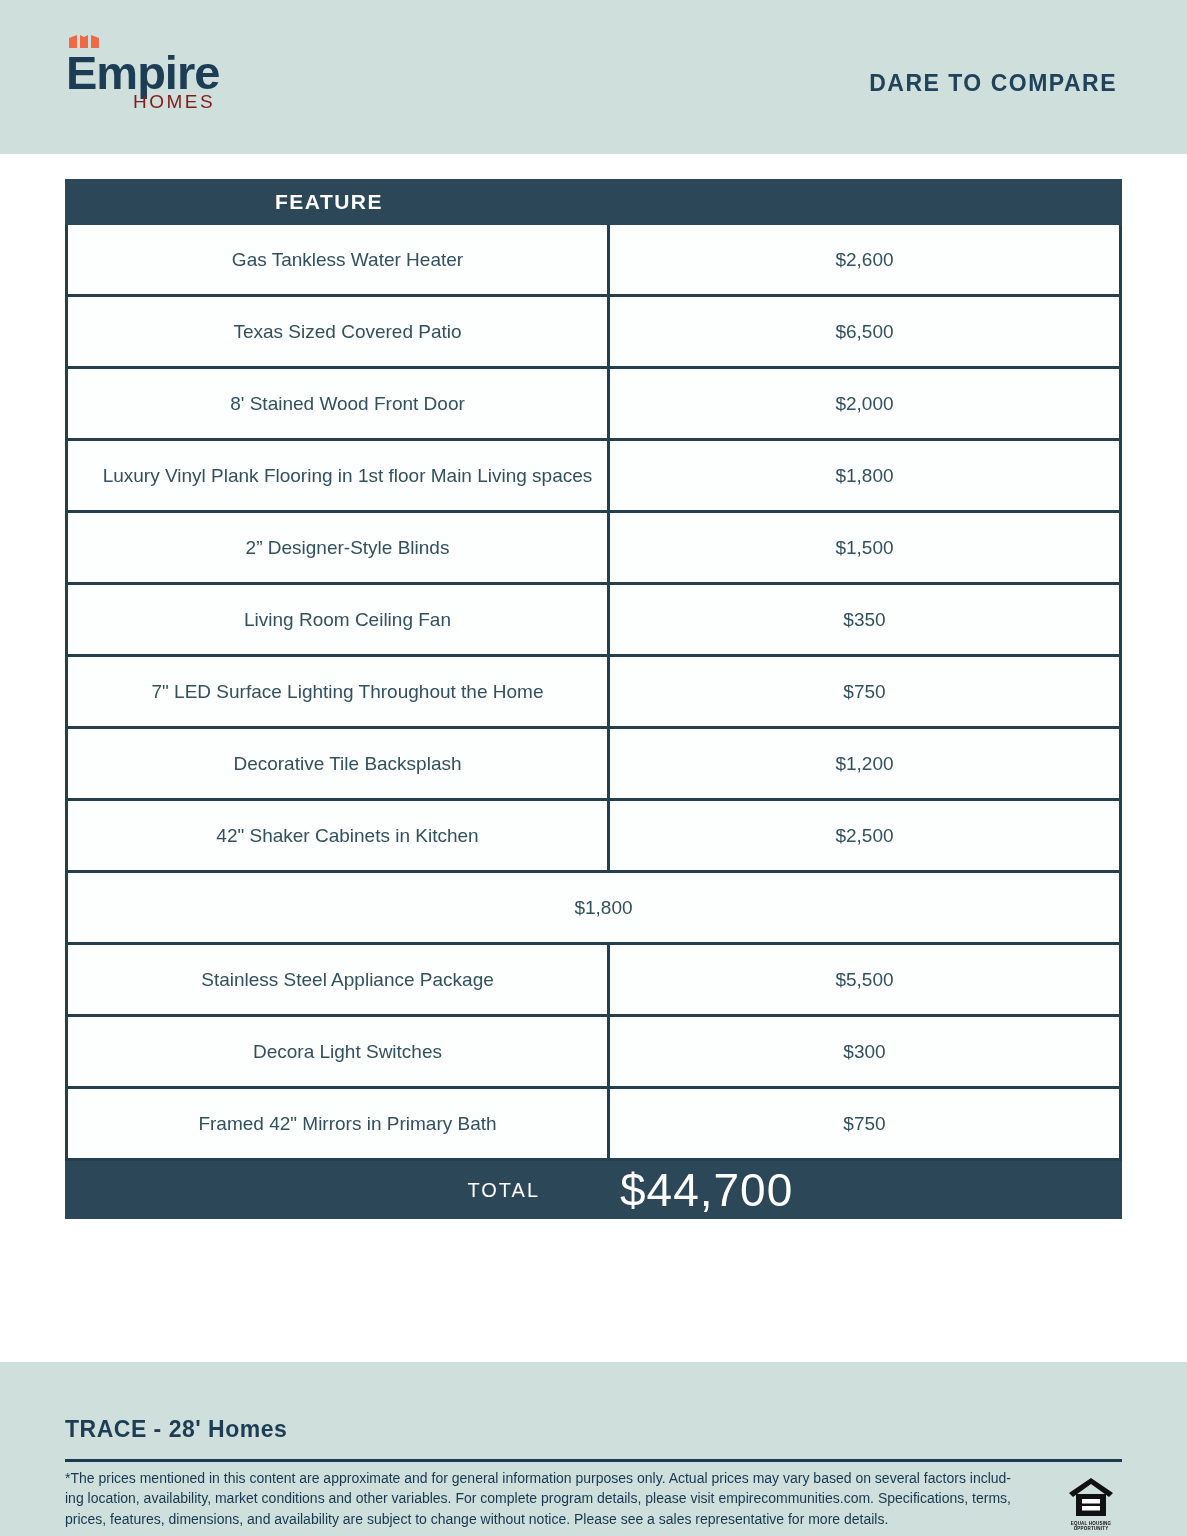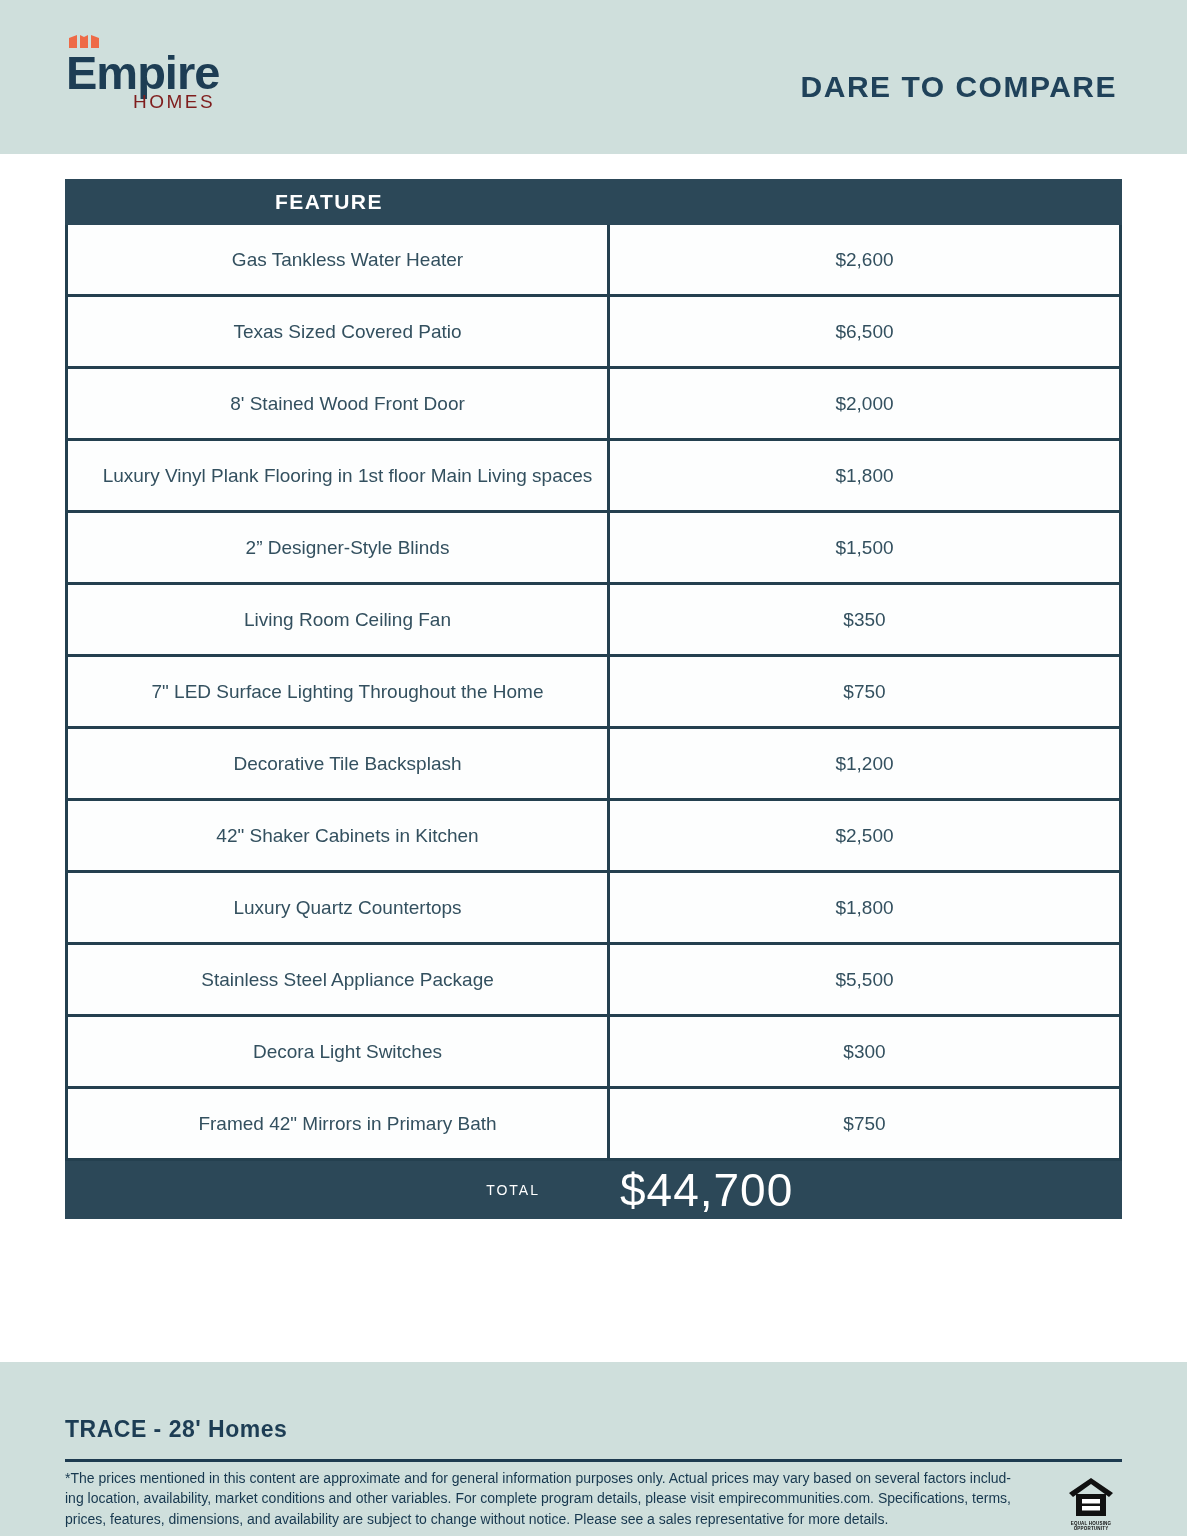--- a/index.html
+++ b/index.html
@@ -19,21 +19,21 @@
   .logo-crown{display:block;margin-left:3px;margin-bottom:1px;}
   .logo-word{
     font-size:47px;font-weight:700;color:#1d3d54;letter-spacing:-1px;
   }
   .logo-sub{
     font-size:19px;font-weight:400;color:#7f1d1d;letter-spacing:2.5px;
     margin-left:67px;margin-top:-4px;
   }
   .tagline{
     position:absolute;right:70px;top:70px;
-    font-size:30px;font-weight:600;color:#20425a;letter-spacing:1.5px;
+    font-size:23px;font-weight:600;color:#20425a;letter-spacing:1.5px;
   }
 
   
   .table{
     position:absolute;left:65px;top:179px;width:1057px;
   }
   .thead{
     display:flex;height:46px;background:#2c4858;color:#ffffff;
     align-items:center;
   }
@@ -53,21 +53,21 @@
   .cell.feature{
     width:522px;border-right:3px solid #24404f;
     font-size:19px;text-align:center;padding:0 10px;box-sizing:border-box;
   }
   .cell.cost{flex:1;font-size:19px;border-radius:13px;}
   .tfoot{
     display:flex;height:58px;background:#2c4858;color:#ffffff;align-items:center;
   }
   .total-label{
     width:525px;text-align:right;box-sizing:border-box;padding-right:50px;
-    font-size:14px;letter-spacing:2px;
+    font-size:20px;letter-spacing:2px;
   }
   .total-value{
     font-size:46px;font-weight:400;margin-left:30px;letter-spacing:1px;
   }
 
   
   .band.bottom{position:absolute;left:0;top:1330px;width:1187px;height:206px;margin-top:32px;}
   .footer-title{
     position:absolute;left:65px;top:54px;
     font-size:23px;font-weight:700;color:#1d3d54;letter-spacing:0.5px;
@@ -136,21 +136,20 @@
         </div>
         <div class="trow">
           <div class="cell feature">Decorative Tile Backsplash</div>
           <div class="cell cost">$1,200</div>
         </div>
         <div class="trow">
           <div class="cell feature">42" Shaker Cabinets in Kitchen</div>
           <div class="cell cost">$2,500</div>
         </div>
         <div class="trow">
-          <div class="cell feature">Luxury Quartz Countertops</div>
           <div class="cell cost">$1,800</div>
         </div>
         <div class="trow">
           <div class="cell feature">Stainless Steel Appliance Package</div>
           <div class="cell cost">$5,500</div>
         </div>
         <div class="trow">
           <div class="cell feature">Decora Light Switches</div>
           <div class="cell cost">$300</div>
         </div>

